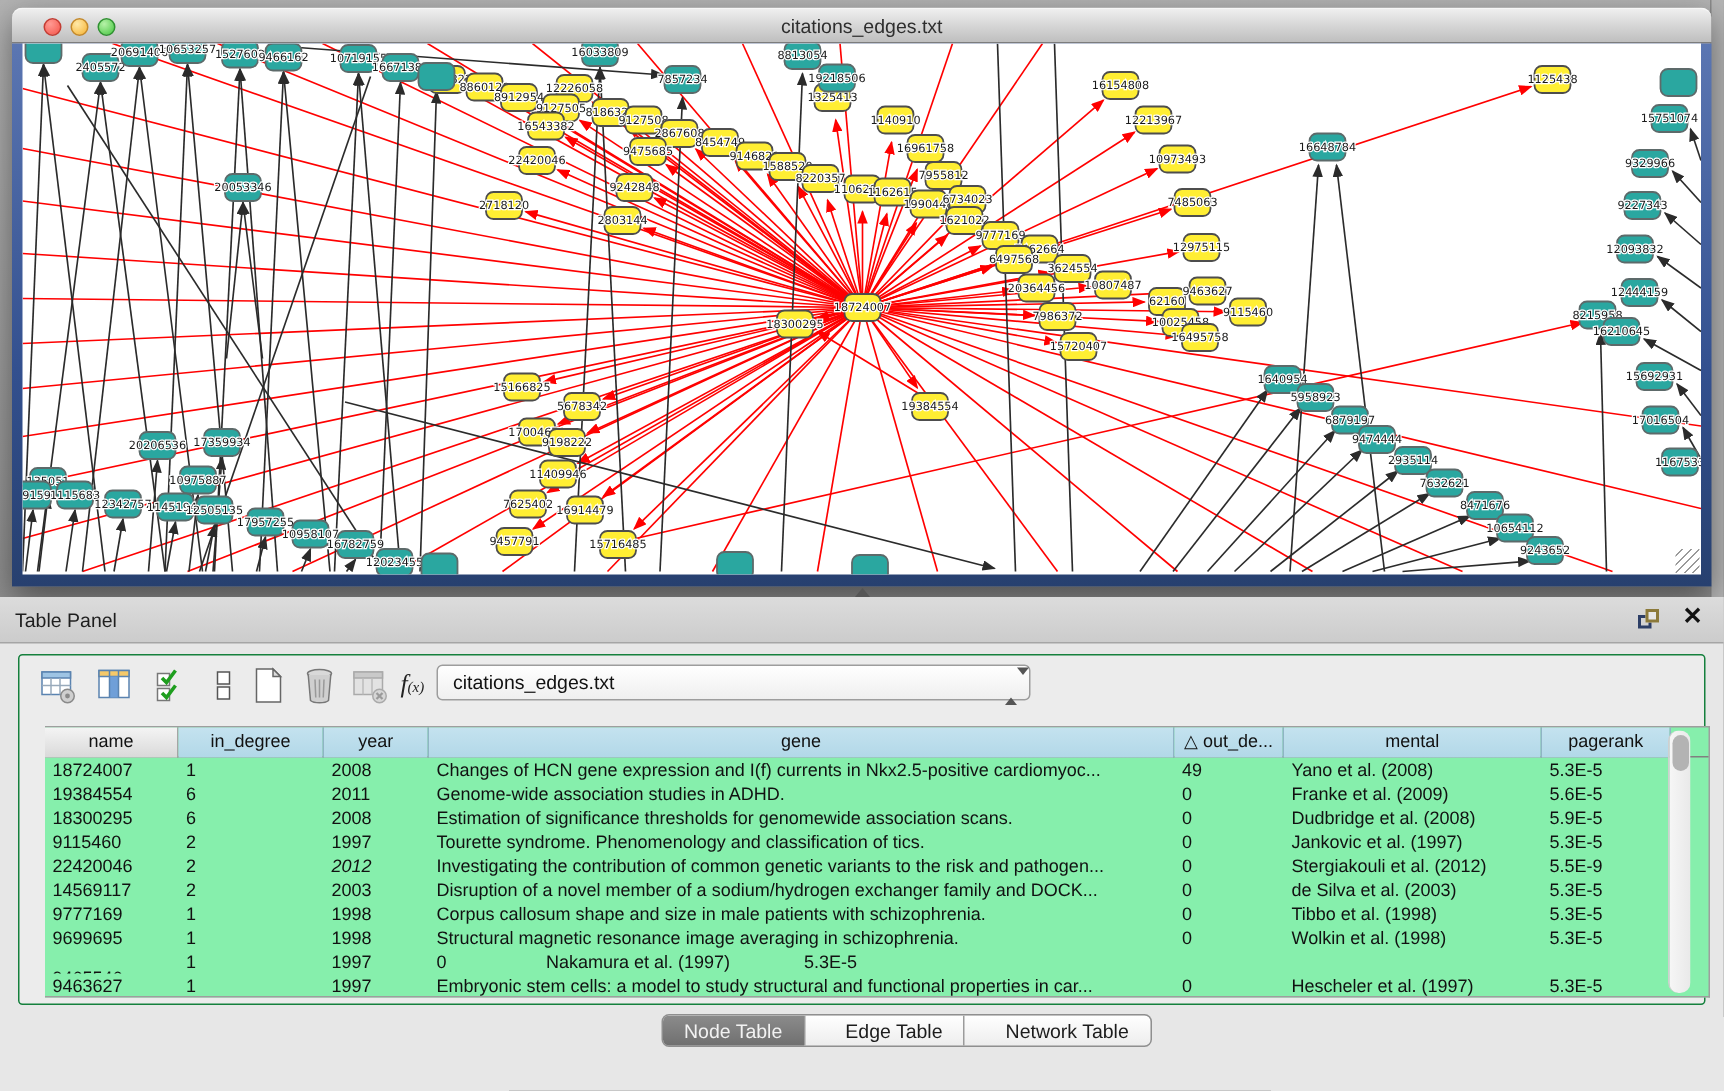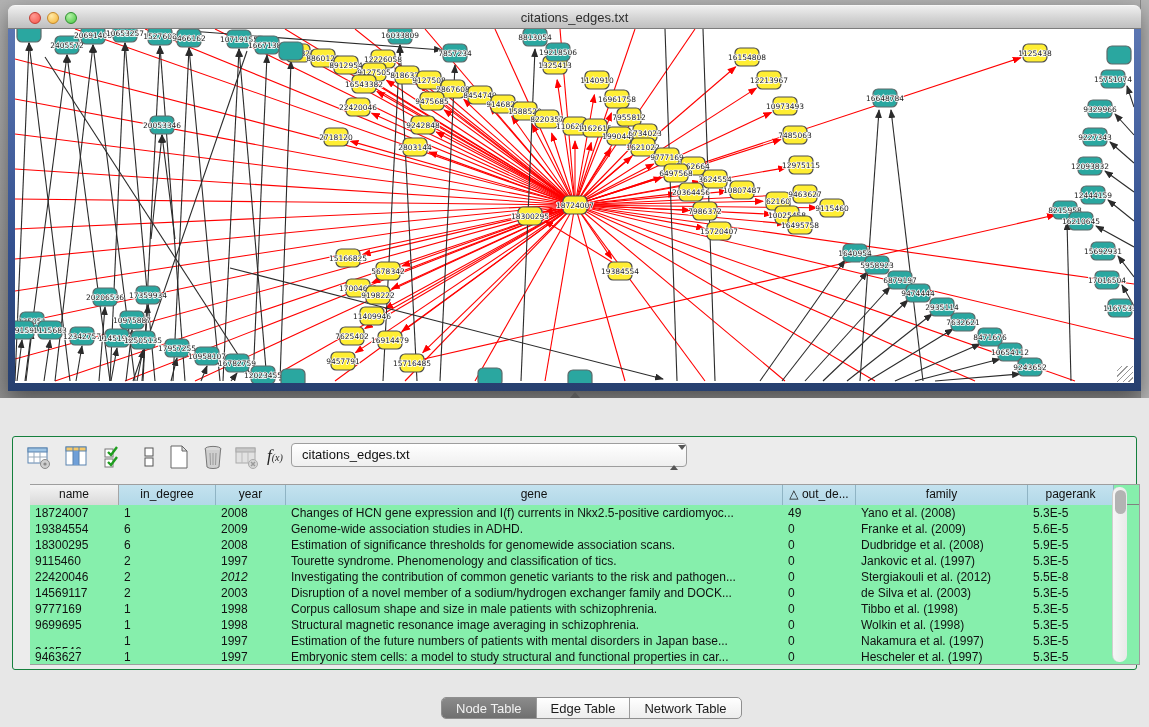--- a/index.html
+++ b/index.html
@@ -73,23 +73,23 @@
     border-right:1px solid #8fb4c4; overflow:hidden; white-space:nowrap; }
   .th.neutral { background:linear-gradient(180deg,#f4f4f4,#d9d9d9); border-right:1px solid #a5a5a5; }
   .tr { display:flex; height:16px; }
   .td { flex:none; font-size:12px; color:#111; line-height:16px; padding-left:5px;
     overflow:hidden; white-space:nowrap; }
   .vscroll { position:absolute; right:12px; top:2px; width:15px; height:175px;
     background:linear-gradient(90deg,#f6f6f6,#e9e9e9); border-left:1px solid #cfcfcf; border-radius:7px;}
   .vthumb { position:absolute; left:2px; top:3px; width:11px; height:24px; border-radius:6px;
     background:#b3b3b3; }
 
-  .tabs { position:absolute; left:428px; top:260px; height:22px; display:flex;
+  .tabs { position:absolute; left:428px; top:239px; height:22px; display:flex;
     border:1px solid #8f8f8f; border-radius:5px; overflow:hidden;
-    background:linear-gradient(180deg,#ffffff,#ededed); }
+    background:linear-gradient(180deg,#ffffff,#ededed);gap:13px; }
   .tab { height:22px; font-size:13px; line-height:21px; padding:0 14px; color:#1c1c1c;
     border-right:1px solid #9b9b9b; }
   .tab:last-child { border-right:none; }
   .tab.active { background:linear-gradient(180deg,#8b8b8b,#6d6d6d); color:#f2f2f2; }
 
   svg text.nlabel { font-family:"DejaVu Sans", sans-serif; font-size:7.5px; fill:#1a1a1a;
     paint-order:stroke; stroke:#ffffff; stroke-width:1.6px; text-anchor:middle; }
 </style>
 </head>
 <body>
@@ -703,20 +703,28 @@
           </svg>
         <div class="resize-grip"></div>
       </div>
     </div>
   </div>
 
   <div class="divider-caret"></div>
 </div>
 
 <div class="table-panel">
+  <div class="panel-titlebar">
+    <span class="ptitle">Table Panel</span>
+    <span class="float-icon">
+        <span class="sq1"></span>
+        <span class="sq2"></span>
+      </span>
+    <span class="close-icon">✕</span>
+  </div>
 
   <div class="panel-body">
     <div class="tool-container">
 
       <div class="toolbar">
         <svg class="tb-icon" style="left:6px" viewBox="0 0 28 28">
           <rect x="3" y="5" width="19" height="15" fill="#fff" stroke="#5a83b0"></rect>
           <rect x="3" y="5" width="19" height="4" fill="#9ec4e4" stroke="#5a83b0"></rect>
           <line x1="9" y1="9" x2="9" y2="20" stroke="#9ab"></line>
             <line x1="15" y1="9" x2="15" y2="20" stroke="#9ab"></line>
@@ -771,37 +779,37 @@
         </div>
       </div>
 
       <div class="table-wrap">
         <div class="thead" id="thead">
             <div class="th neutral" style="width: 89px;">name</div>
             <div class="th" style="width: 97px;">in_degree</div>
             <div class="th" style="width: 70px;">year</div>
             <div class="th" style="width: 497px;">gene</div>
             <div class="th" style="width: 73px;">△ out_de...</div>
-            <div class="th" style="width: 172px;">family</div>
+            <div class="th" style="width: 172px;">mental</div>
             <div class="th" style="width: 86px;">pagerank</div>
           </div>
         <div id="tbody">
             <div class="tr">
               <div class="td" style="width: 89px;">18724007</div>
               <div class="td" style="width: 97px;">1</div>
               <div class="td" style="width: 70px;">2008</div>
               <div class="td" style="width: 497px;">Changes of HCN gene expression and I(f) currents in Nkx2.5-positive cardiomyoc...</div>
               <div class="td" style="width: 73px;">49</div>
               <div class="td" style="width: 172px;">Yano et al. (2008)</div>
               <div class="td" style="width: 86px;">5.3E-5</div>
             </div>
             <div class="tr">
               <div class="td" style="width: 89px;">19384554</div>
               <div class="td" style="width: 97px;">6</div>
-              <div class="td" style="width: 70px;">2009</div>
+              <div class="td" style="width: 70px;">2011</div>
               <div class="td" style="width: 497px;">Genome-wide association studies in ADHD.</div>
               <div class="td" style="width: 73px;">0</div>
               <div class="td" style="width: 172px;">Franke et al. (2009)</div>
               <div class="td" style="width: 86px;">5.6E-5</div>
             </div>
             <div class="tr">
               <div class="td" style="width: 89px;">18300295</div>
               <div class="td" style="width: 97px;">6</div>
               <div class="td" style="width: 70px;">2008</div>
               <div class="td" style="width: 497px;">Estimation of significance thresholds for genomewide association scans.</div>
@@ -818,21 +826,21 @@
               <div class="td" style="width: 172px;">Jankovic et al. (1997)</div>
               <div class="td" style="width: 86px;">5.3E-5</div>
             </div>
             <div class="tr">
               <div class="td" style="width: 89px;">22420046</div>
               <div class="td" style="width: 97px;">2</div>
               <div class="td" style="width: 70px; font-style: italic;">2012</div>
               <div class="td" style="width: 497px;">Investigating the contribution of common genetic variants to the risk and pathogen...</div>
               <div class="td" style="width: 73px;">0</div>
               <div class="td" style="width: 172px;">Stergiakouli et al. (2012)</div>
-              <div class="td" style="width: 86px;">5.5E-8</div>
+              <div class="td" style="width: 86px;">5.5E-9</div>
             </div>
             <div class="tr">
               <div class="td" style="width: 89px;">14569117</div>
               <div class="td" style="width: 97px;">2</div>
               <div class="td" style="width: 70px;">2003</div>
               <div class="td" style="width: 497px;">Disruption of a novel member of a sodium/hydrogen exchanger family and DOCK...</div>
               <div class="td" style="width: 73px;">0</div>
               <div class="td" style="width: 172px;">de Silva et al. (2003)</div>
               <div class="td" style="width: 86px;">5.3E-5</div>
             </div>
@@ -851,21 +859,20 @@
               <div class="td" style="width: 70px;">1998</div>
               <div class="td" style="width: 497px;">Structural magnetic resonance image averaging in schizophrenia.</div>
               <div class="td" style="width: 73px;">0</div>
               <div class="td" style="width: 172px;">Wolkin et al. (1998)</div>
               <div class="td" style="width: 86px;">5.3E-5</div>
             </div>
             <div class="tr">
               <div class="td" style="width: 89px; margin-top: 11px;">9465546</div>
               <div class="td" style="width: 97px;">1</div>
               <div class="td" style="width: 70px;">1997</div>
-              <div class="td" style="width: 497px;">Estimation of the future numbers of patients with mental disorders in Japan base...</div>
               <div class="td" style="width: 73px;">0</div>
               <div class="td" style="width: 172px;">Nakamura et al. (1997)</div>
               <div class="td" style="width: 86px;">5.3E-5</div>
             </div>
             <div class="tr">
               <div class="td" style="width: 89px;">9463627</div>
               <div class="td" style="width: 97px;">1</div>
               <div class="td" style="width: 70px;">1997</div>
               <div class="td" style="width: 497px;">Embryonic stem cells: a model to study structural and functional properties in car...</div>
               <div class="td" style="width: 73px;">0</div>

